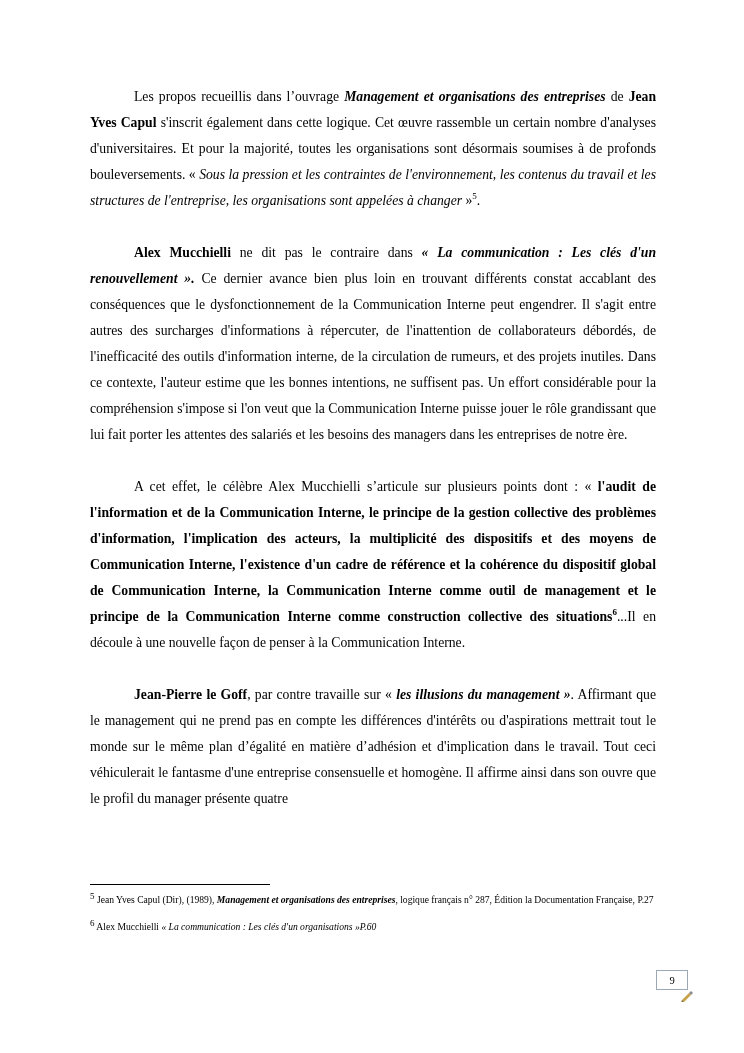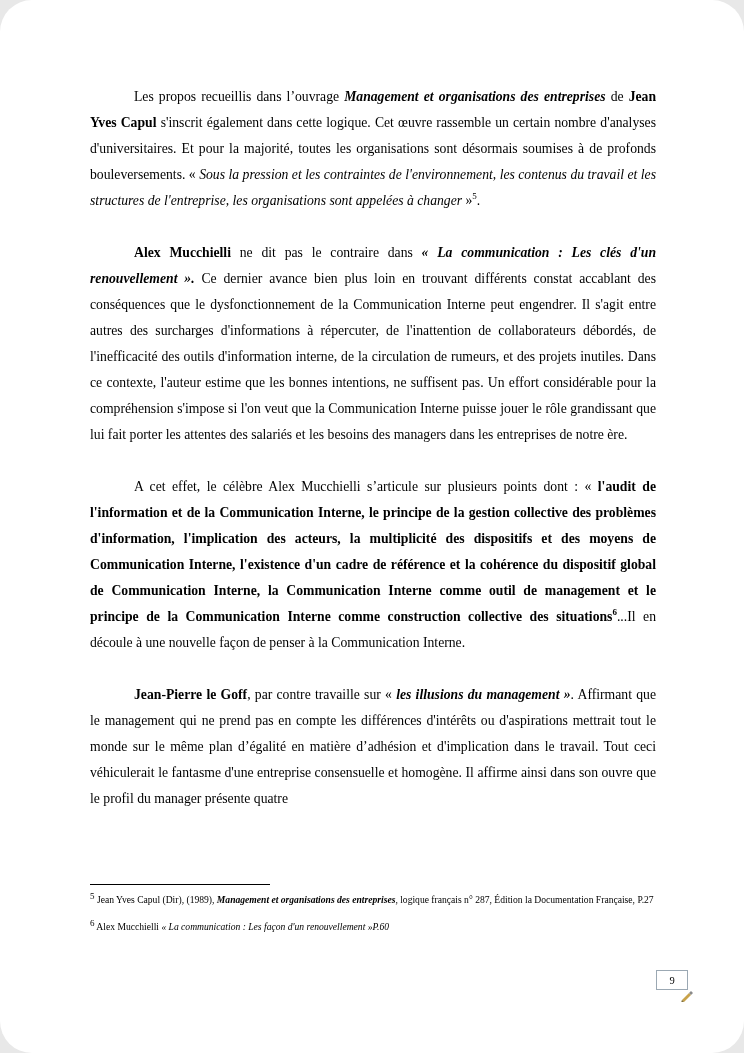--- a/index.html
+++ b/index.html
@@ -5,21 +5,20 @@
   html, body { margin: 0; padding: 0; background: #e8e8e8; }
   .page {
     position: relative;
     width: 744px;
     height: 1053px;
     background: #ffffff;
     font-family: "Liberation Serif", serif;
     color: #000;
     overflow: hidden;
     margin: 0 auto;
-    border-radius: 32px;
   }
   .content {
     position: absolute;
     left: 90px;
     top: 84px;
     width: 566px;
   }
   p.para {
     margin: 0 0 26px 0;
     font-size: 13.7px;
@@ -86,21 +85,21 @@
       <p class="para"><span>Les propos recueillis dans l’ouvrage </span><span class="b i">Management et organisations des entreprises</span><span> de </span><span class="b">Jean Yves Capul</span><span> s'inscrit également dans cette logique. Cet œuvre rassemble un certain nombre d'analyses d'universitaires. Et pour la majorité, toutes les organisations sont désormais soumises à de profonds bouleversements. « </span><span class="i">Sous la pression et les contraintes de l'environnement, les contenus du travail et les structures de l'entreprise, les organisations sont appelées à changer</span><span> »</span><sup>5</sup><span>.</span></p>
       <p class="para"><span class="b">Alex Mucchielli</span><span> ne dit pas le contraire dans </span><span class="b i">« La communication : Les clés d'un renouvellement ».</span><span> Ce dernier avance bien plus loin  en trouvant différents constat accablant des conséquences que le dysfonctionnement de la Communication Interne peut engendrer. Il s'agit entre autres des surcharges d'informations à répercuter, de l'inattention de collaborateurs débordés, de l'inefficacité des outils d'information interne, de la circulation de rumeurs, et des projets inutiles. Dans ce contexte, l'auteur estime que les bonnes intentions, ne suffisent pas. Un effort considérable pour la compréhension s'impose si l'on veut que la Communication Interne puisse jouer le rôle grandissant que lui fait porter les attentes des salariés et les besoins des managers dans les entreprises de notre ère.</span></p>
       <p class="para"><span>A cet effet, le célèbre Alex Mucchielli s’articule sur plusieurs points dont : « </span><span class="b">l'audit de l'information et de la Communication Interne, le principe de la gestion collective des problèmes d'information, l'implication des acteurs, la multiplicité des dispositifs et des moyens de Communication Interne, l'existence d'un cadre de référence et la cohérence du dispositif global de Communication Interne, la Communication Interne comme outil de management et le principe de la Communication Interne comme construction collective des situations</span><sup class="b">6</sup><span>...Il en découle  à une nouvelle façon de penser à la Communication Interne.</span></p>
       <p class="para"><span class="b">Jean-Pierre le Goff</span><span>, par contre travaille sur  « </span><span class="b i">les illusions du management »</span><span>. Affirmant que le management qui ne prend pas en compte les différences d'intérêts ou d'aspirations mettrait tout le monde sur le même plan d’égalité en matière d’adhésion et d'implication dans le travail. Tout ceci véhiculerait le fantasme d'une entreprise consensuelle et homogène. Il affirme ainsi dans son ouvre  que le profil du manager présente quatre</span></p>
     </div>
 
   <div class="footnote-area">
     <div class="footnote-sep"></div>
     <div id="footnotes">
         <p class="footnote"><sup>5</sup><span> Jean Yves Capul (Dir), (1989), </span><span class="b i">Management et organisations des entreprises</span><span>, logique français n° 287, Édition la Documentation Française, P.27</span></p>
-        <p class="footnote"><sup>6</sup><span> Alex Mucchielli  </span><span class="i">« La communication : Les façon d'un renouvellement »</span><span class="i">P.60</span></p>
+        <p class="footnote"><sup>6</sup><span> Alex Mucchielli  </span><span class="i">« La communication : Les clés d'un organisations »</span><span class="i">P.60</span></p>
       </div>
   </div>
 
   <div class="pagenum-wrap">
     <div class="pagenum-box">
       <span>9</span>
     </div>
     <svg class="pencil-icon" viewBox="0 0 14 14">
       <path d="M2 12 L9 5 L11 7 L4 14 Z" fill="#c8a24a"></path>
       <path d="M9 5 L11 3 L13 5 L11 7 Z" fill="#8a8a8a"></path>

